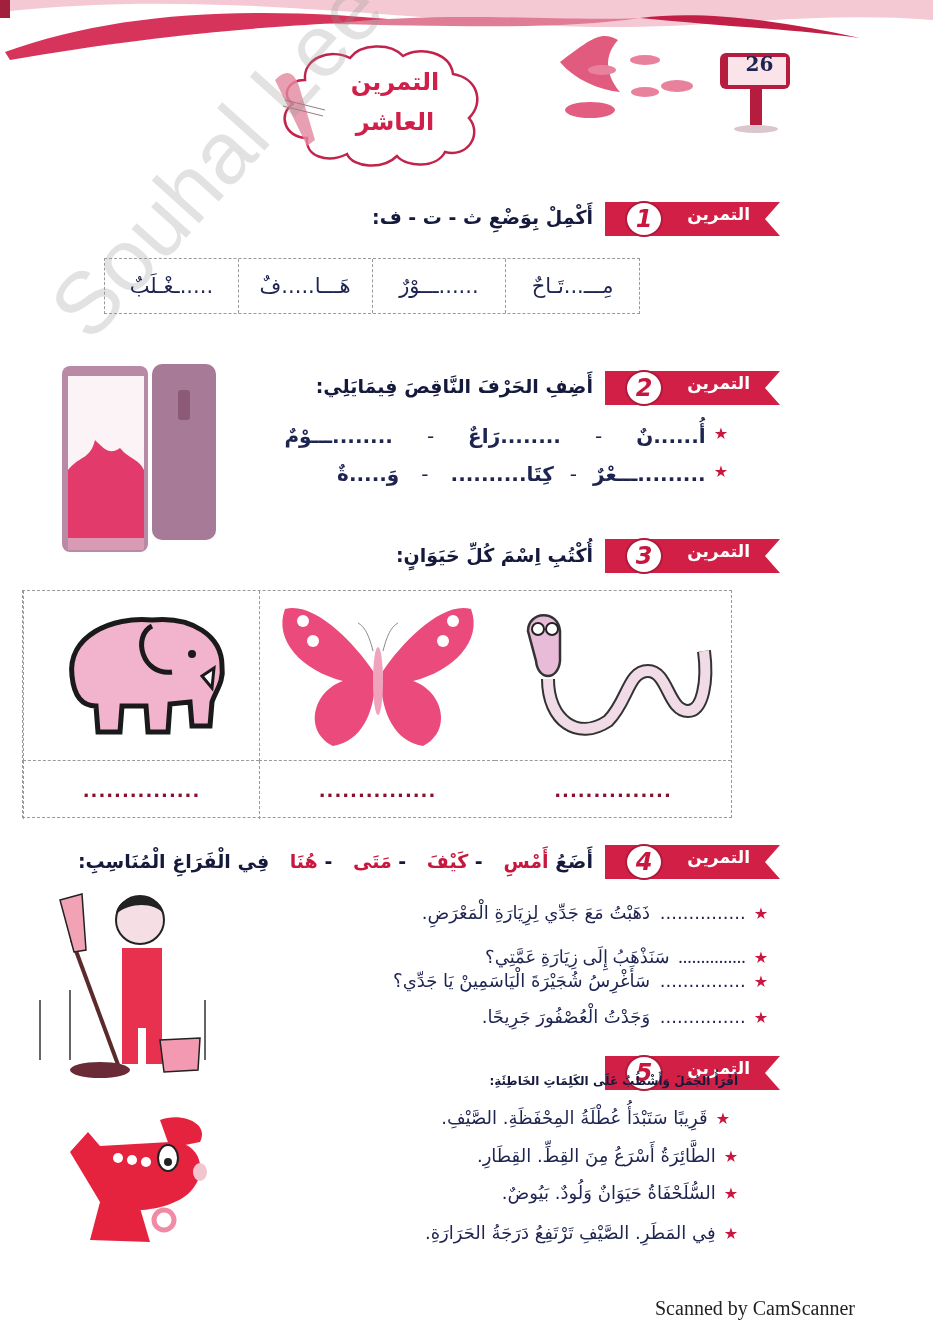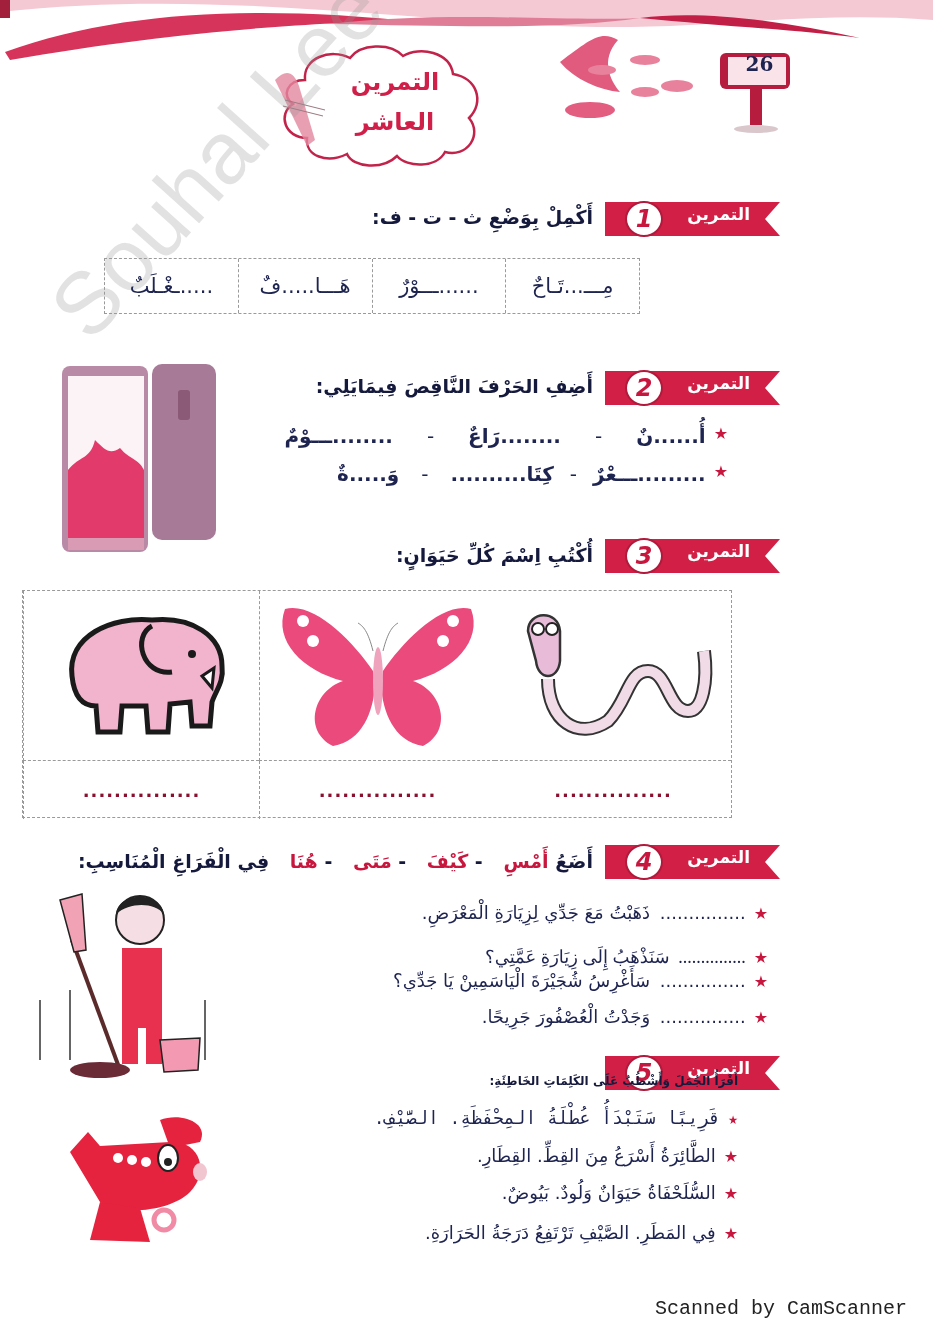--- a/index.html
+++ b/index.html
@@ -42,21 +42,21 @@
   .ex3-grid { position: absolute; left: 22px; top: 590px; width: 710px; height: 228px; border: 1px dashed #9a9a9a; display: grid; grid-template-columns: 1fr 1fr 1fr; grid-template-rows: 170px 58px; }
   .ex3-cell { border-left: 1px dashed #9a9a9a; border-bottom: 1px dashed #9a9a9a; position: relative; display: flex; align-items: center; justify-content: center; }
   .ex3-cell.nol { border-left: none; }
   .ex3-cell.nob { border-bottom: none; }
   .dots { color: #8a1030; font-size: 18px; letter-spacing: 1px; font-weight: bold; }
 
   
   .sent { position: absolute; direction: rtl; font-size: 18px; color: #1e2450; white-space: nowrap; }
   .sent .blank { color: #1e2450; margin-left: 4px; }
 
-  .footer { position: absolute; left: 655px; top: 1297px; font-family: Liberation Mono, monospace; font-size: 20px; color: #222; }
+  .footer { position: absolute; left: 655px; top: 1297px; font-family: Liberation Serif, serif; font-size: 20px; color: #222; }
   .illus { position: absolute; }
 </style>
 </head>
 <body>
 
 <svg class="swoosh" viewBox="0 0 933 140">
   <path d="M0,12 C200,-10 380,18 560,26 C700,32 800,10 933,20 L933,0 L0,0 Z" fill="#f4c9d3"></path>
   <path d="M5,52 C120,10 260,5 420,22 C340,20 180,30 10,60 Z" fill="#d6345a"></path>
   <path d="M330,24 C450,10 560,22 640,18 C560,30 450,26 330,24 Z" fill="#e07d96"></path>
   <path d="M640,18 C700,10 780,20 860,38 C800,30 720,26 640,18 Z" fill="#c21f47"></path>
@@ -251,21 +251,21 @@
   <path d="M40,90 L30,128 L90,130 L80,96 Z" fill="#e5233f"></path>
   <ellipse cx="108" cy="46" rx="10" ry="13" fill="#fff" stroke="#222" stroke-width="2"></ellipse>
   <circle cx="108" cy="50" r="4" fill="#222"></circle>
   <circle cx="58" cy="46" r="5" fill="#fff"></circle>
     <circle cx="72" cy="48" r="5" fill="#fff"></circle>
     <circle cx="86" cy="50" r="5" fill="#fff"></circle>
   <ellipse cx="140" cy="60" rx="7" ry="9" fill="#f2c6d1"></ellipse>
   <circle cx="104" cy="108" r="10" fill="none" stroke="#f08aa5" stroke-width="5"></circle>
 </svg>
 
-<div class="sent" style="right:195px; top:1107px;font-family:Liberation Mono, monospace;">
+<div class="sent" style="right:203px; top:1107px;">
   <span class="star">★</span><span>قَرِيبًا سَتَبْدَأُ عُطْلَةُ المِحْفَظَةِ. الصَّيْفِ.</span>
 </div>
 <div class="sent" style="right:195px; top:1145px;">
   <span class="star">★</span><span>الطَّائِرَةُ أَسْرَعُ مِنَ القِطِّ. القِطَارِ.</span>
 </div>
 <div class="sent" style="right:195px; top:1182px;">
   <span class="star">★</span><span>السُّلَحْفَاةُ حَيَوَانٌ وَلُودٌ. بَيُوضٌ.</span>
 </div>
 <div class="sent" style="right:195px; top:1222px;">
   <span class="star">★</span><span>فِي المَطَرِ. الصَّيْفِ تَرْتَفِعُ دَرَجَةُ الحَرَارَةِ.</span>

